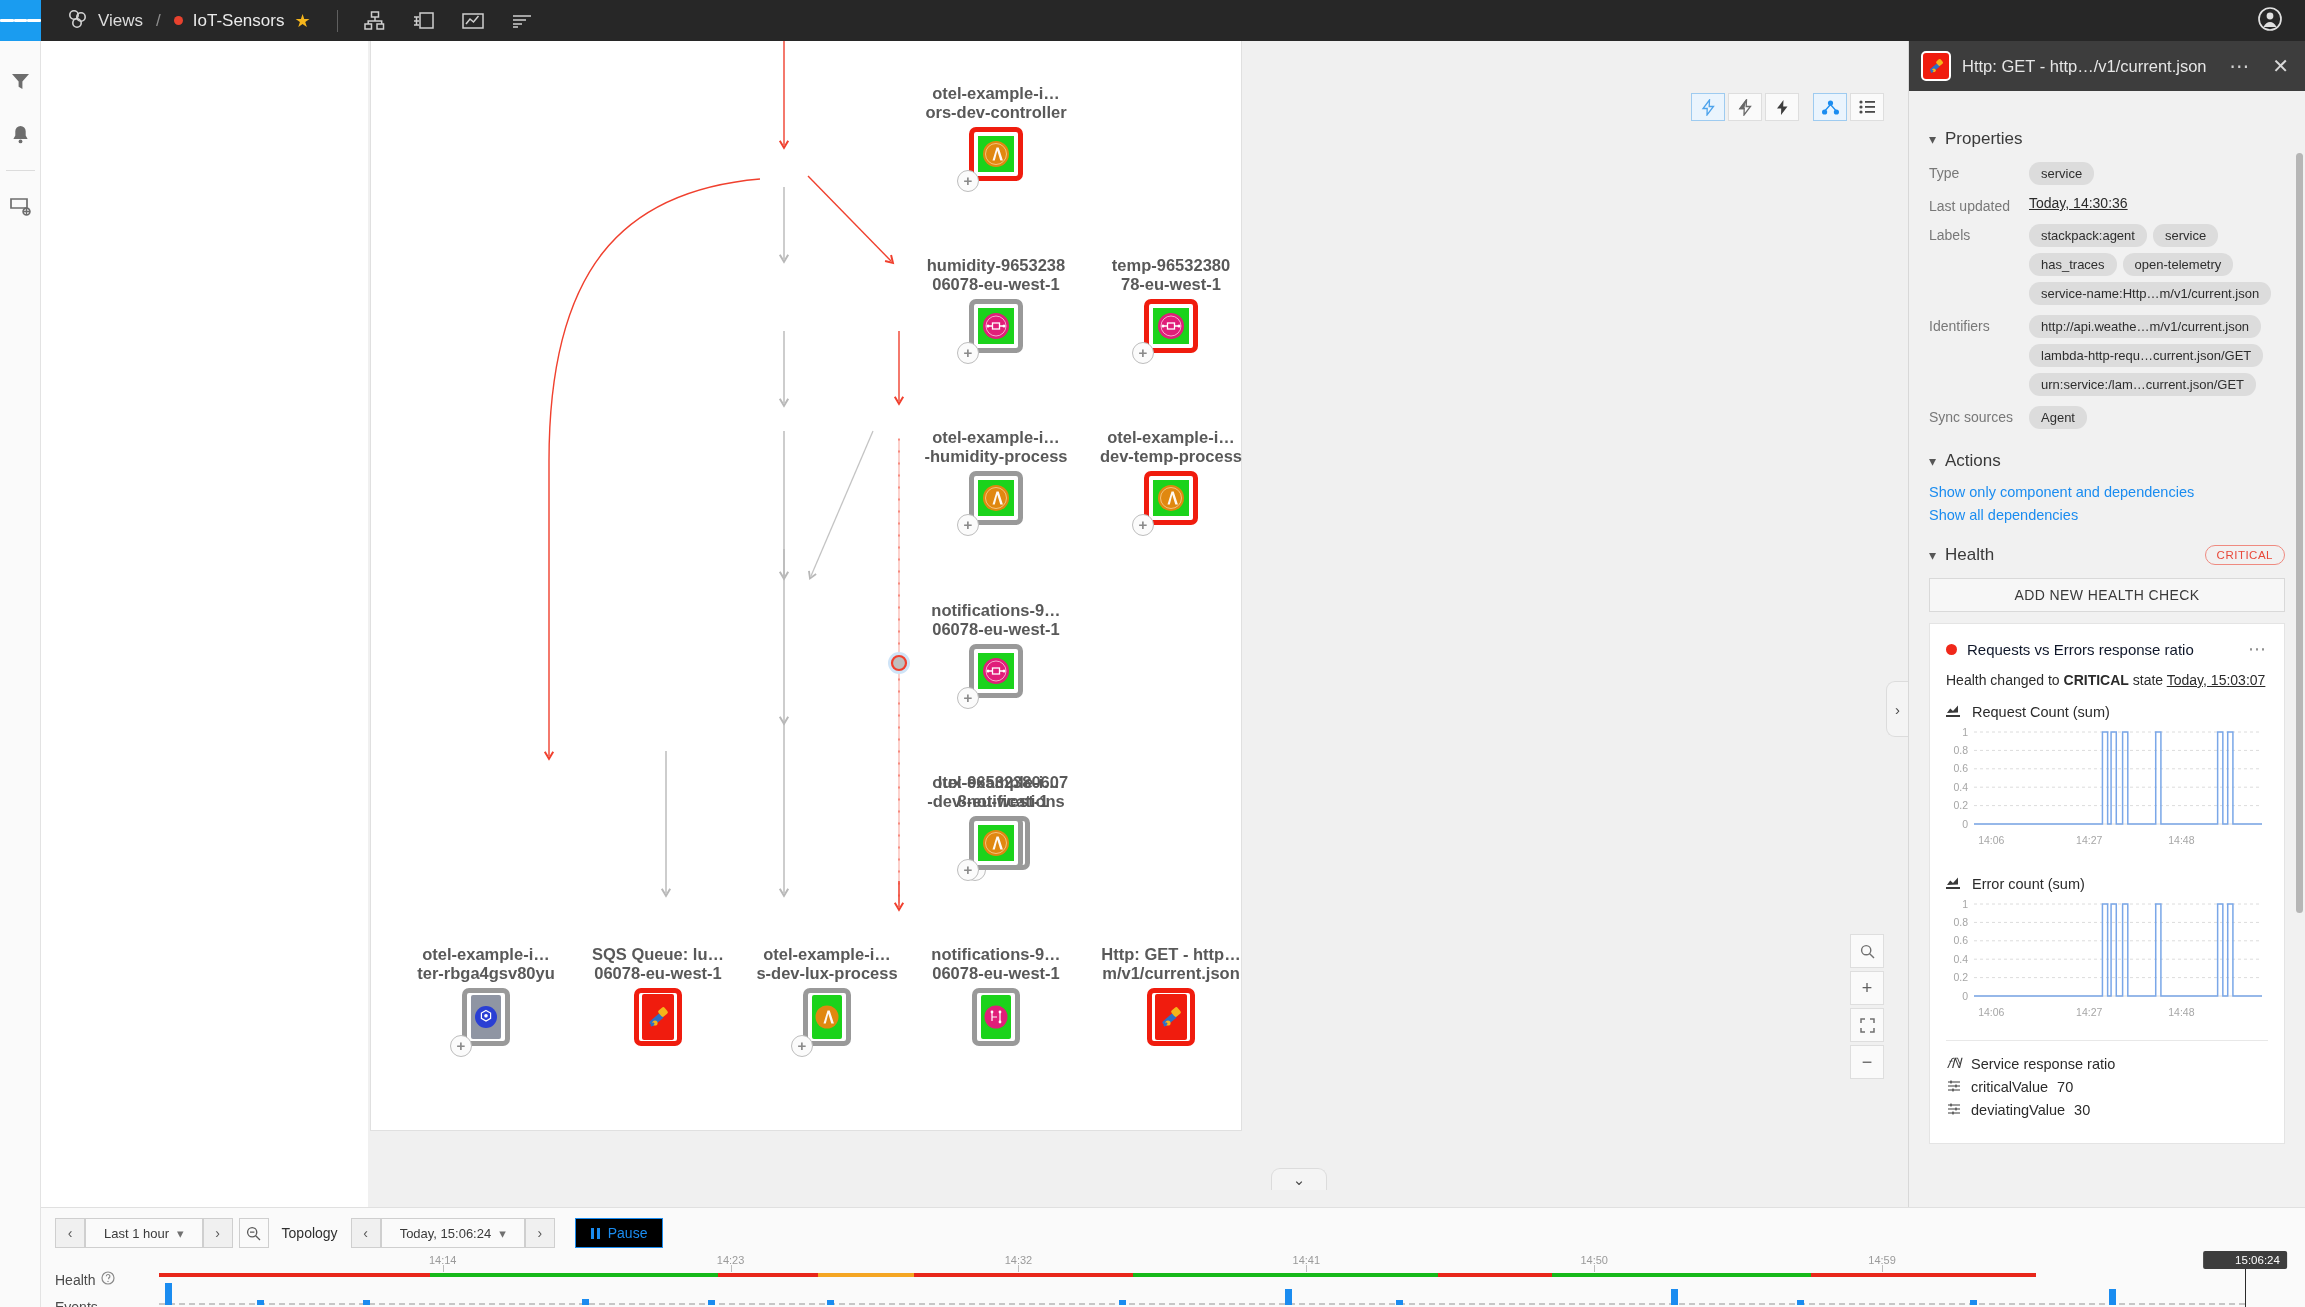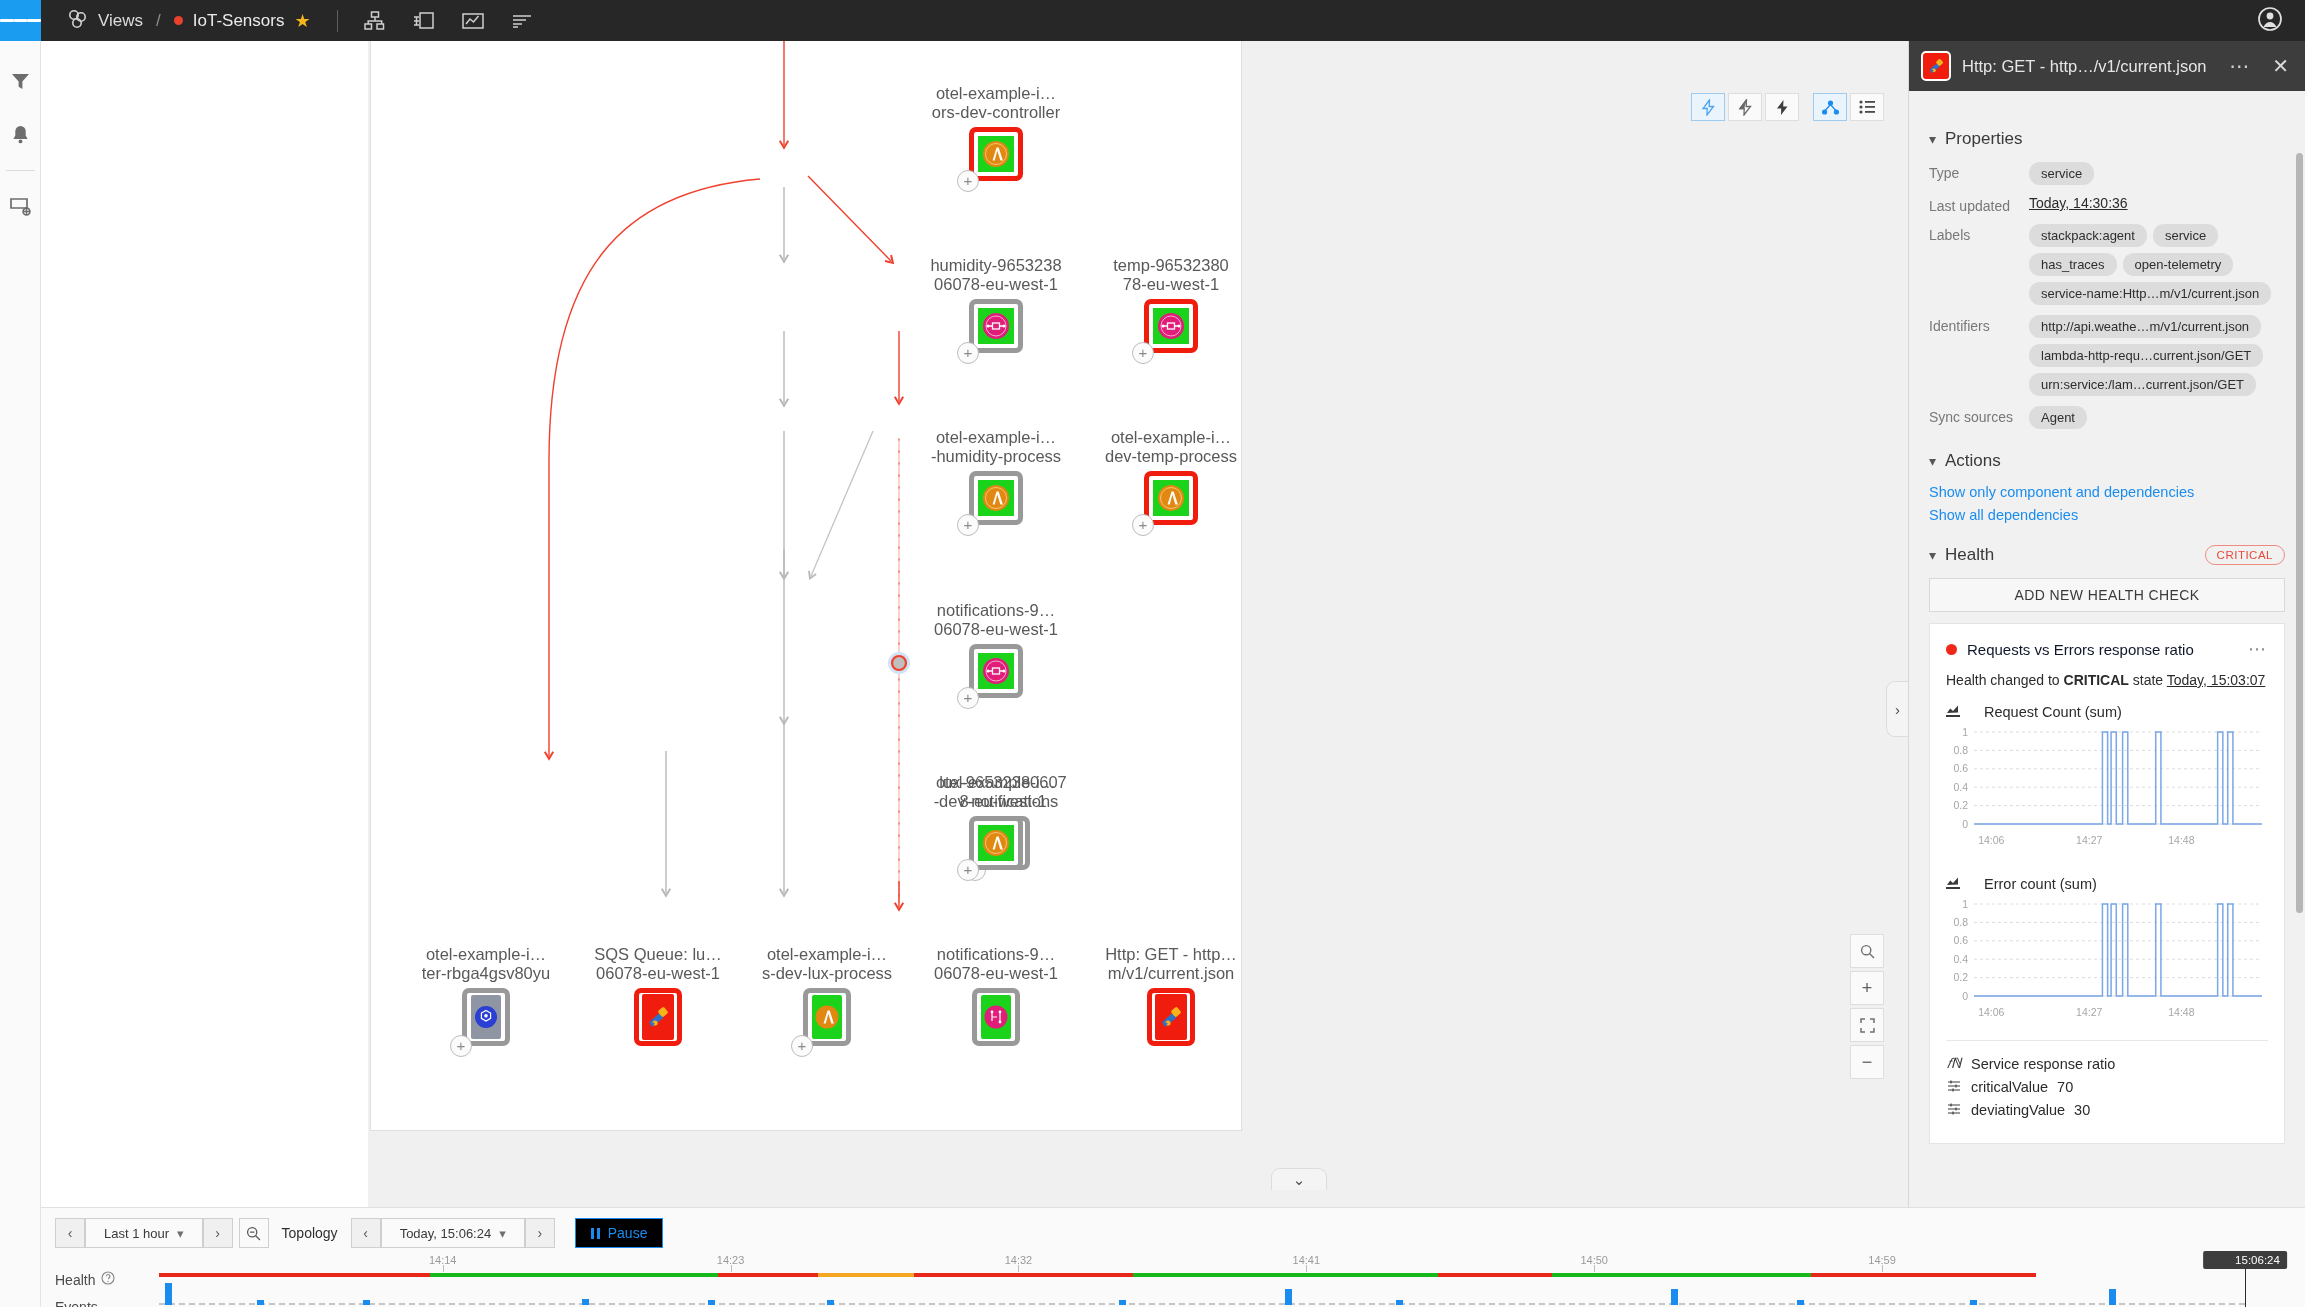--- a/index.html
+++ b/index.html
@@ -52,20 +52,21 @@
 
   
   .graphwrap {
     position:absolute; top:41px; left:368px; width:1540px; height:1166px;
     background:#f0f0f0; overflow:hidden;
   }
   .canvas {
     position:absolute; left:1px; top:-2px; width:872px; height:1090px;
     background:#ffffff; border:1px solid #e0e0e0;
     left:2px;
+    font-weight:bold;
   }
   .canvas { left:2px; top:-1px; width:872px; height:1091px; }
 
   
   .gtoolbar { position:absolute; top:52px; right:24px; display:flex; gap:3px; }
   .gt-btn {
     width:34px; height:28px; background:#fafafa; border:1px solid #dedede;
     display:flex; align-items:center; justify-content:center; cursor:pointer;
   }
   .gt-btn.active { background:#eaf4fd; border-color:#9ecbf0; }
@@ -165,21 +166,21 @@
 
   .hc-card { background:#fff; border:1px solid #e4e4e4; padding:14px 16px 18px 16px; margin-top:11px;}
   .hc-top { display:flex; align-items:center; gap:10px; }
   .hc-dot { width:11px; height:11px; border-radius:50%; background:#f0281a; }
   .hc-name { font-size:15px; color:#0f172a; flex:1;}
   .hc-dots { color:#8a8a8a; font-size:18px; letter-spacing:2px; cursor:pointer;}
   .hc-sub { font-size:14px; color:#2b2b2b; margin-top:12px; }
   .hc-sub b { font-weight:bold; }
 
   .chart-block { margin-top:16px; }
-  .chart-title { display:flex; gap:24px; font-size:14.5px; color:#2b2b2b; margin-bottom:6px;}
+  .chart-title { display:flex; gap:12px; font-size:14.5px; color:#2b2b2b; margin-bottom:6px;}
   .chart-area { position:relative; width:320px; height:120px; margin-left:2px; }
   .hc-divider { height:1px; background:#e8e8e8; margin:22px 0 14px 0;}
   .fn-row { display:flex; align-items:center; gap:9px; font-size:14.5px; color:#2b2b2b; margin-bottom:7px;}
   .fn-ic { font-style:italic; font-size:14px; color:#3c3c3c; width:16px; text-align:center;}
 
   .rp-scrollbar {
     position:absolute; right:2px; top:62px; width:7px; height:760px;
     background:#b6b6b6; border-radius:4px;
   }
 

